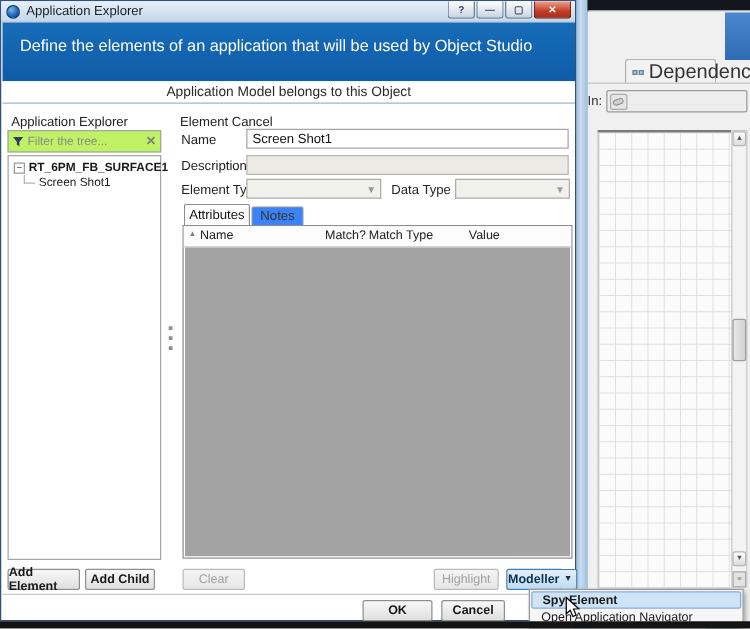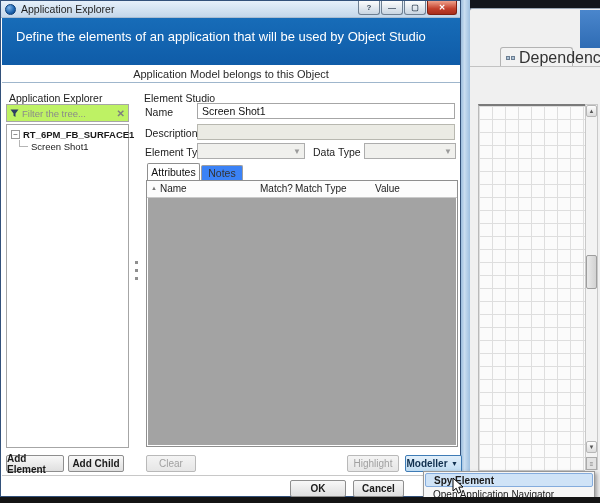--- a/index.html
+++ b/index.html
@@ -117,20 +117,30 @@
 
   <div class="abs" id="dep-tab">
     <span class="dep-icon">
         <span class="dep-sq"></span>
         <span class="dep-sq"></span>
       </span>
     <span>Dependencies</span>
   </div>
   <div class="abs" id="dep-underline"></div>
 
+  <div class="abs" id="in-row">
+    <span>In:</span>
+    <span id="in-input">
+      <span id="in-eraser">
+        <svg width="9" height="8" viewBox="0 0 9 8">
+            <rect x="0.5" y="2.5" width="8" height="4" rx="2" transform="rotate(-18 4.5 4)" fill="#CFCFD4" stroke="#8A8A8A" stroke-width="0.8"></rect>
+          </svg>
+      </span>
+    </span>
+  </div>
 
   <div class="abs" id="canvas"></div>
 
   <div class="abs vsb" style="top:104px; height:366px;"></div>
   <div class="abs sb-btn" style="top:105px;">
       <span>▲</span>
     </div>
   <div class="abs" id="vsb-thumb"></div>
   <div class="abs sb-btn" style="top:441px;">
       <span>▼</span>
@@ -205,21 +215,21 @@
         <span id="tree-child-label">Screen Shot1</span>
       </div>
     </div>
 
     <div class="abs" id="splitter">
       <span class="grip-dot"></span>
         <span class="grip-dot"></span>
         <span class="grip-dot"></span>
     </div>
 
-    <div class="abs section-label" id="details-title">Element Studio</div>
+    <div class="abs section-label" id="details-title">Element Cancel</div>
 
     <div class="abs fld-label" style="left:144px; top:105px;">Name</div>
     <input class="abs txt" style="left: 196px; top: 102px; width: 258px; height: 16px;" value="Screen Shot1">
 
     <div class="abs fld-label" style="left:144px; top:126px;">Description</div>
     <input class="abs txt" style="left: 196px; top: 123px; width: 258px; height: 16px;" disabled="" value="">
 
     <div class="abs fld-label" style="left:144px; top:145px;">Element Type</div>
     <div class="abs selbox" style="left:196px; top:142px; width:108px; height:16px;">
       <span>▼</span>

